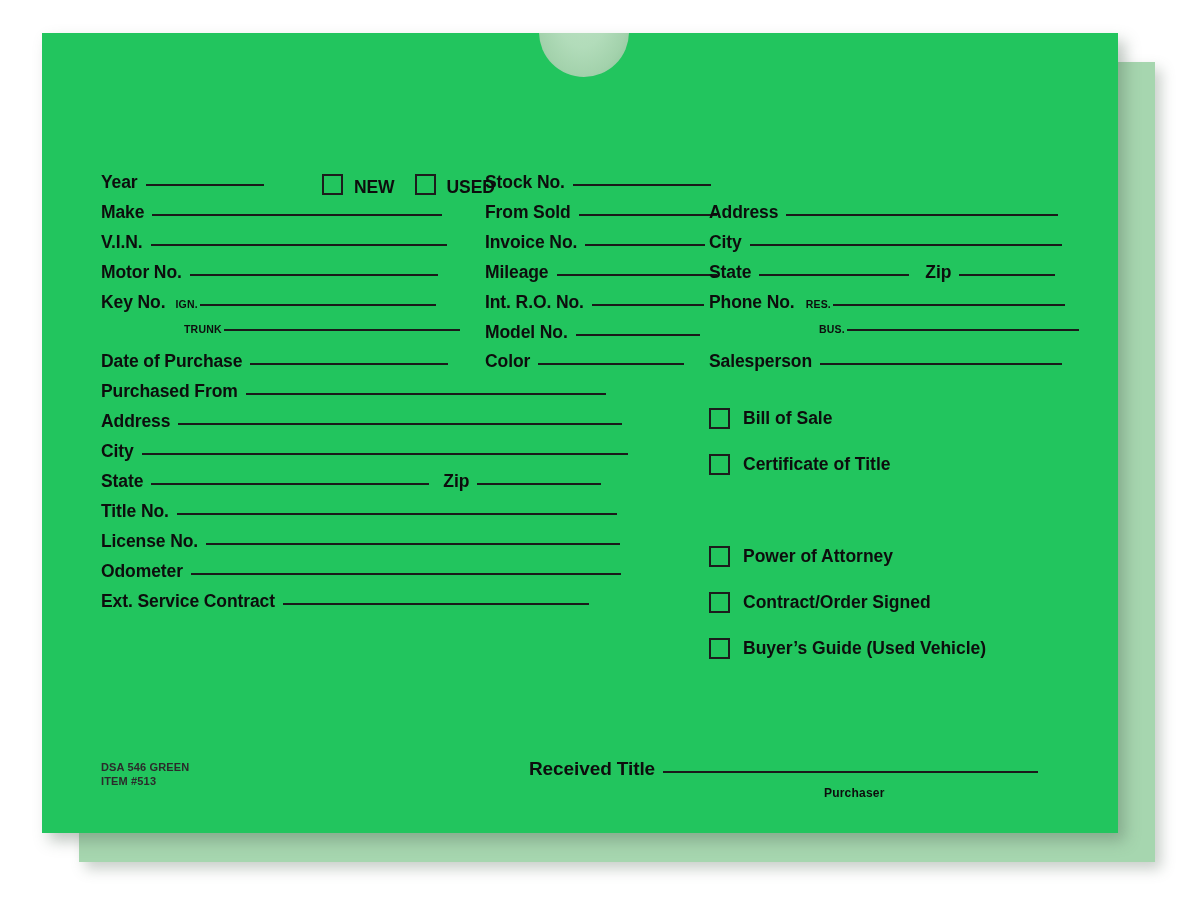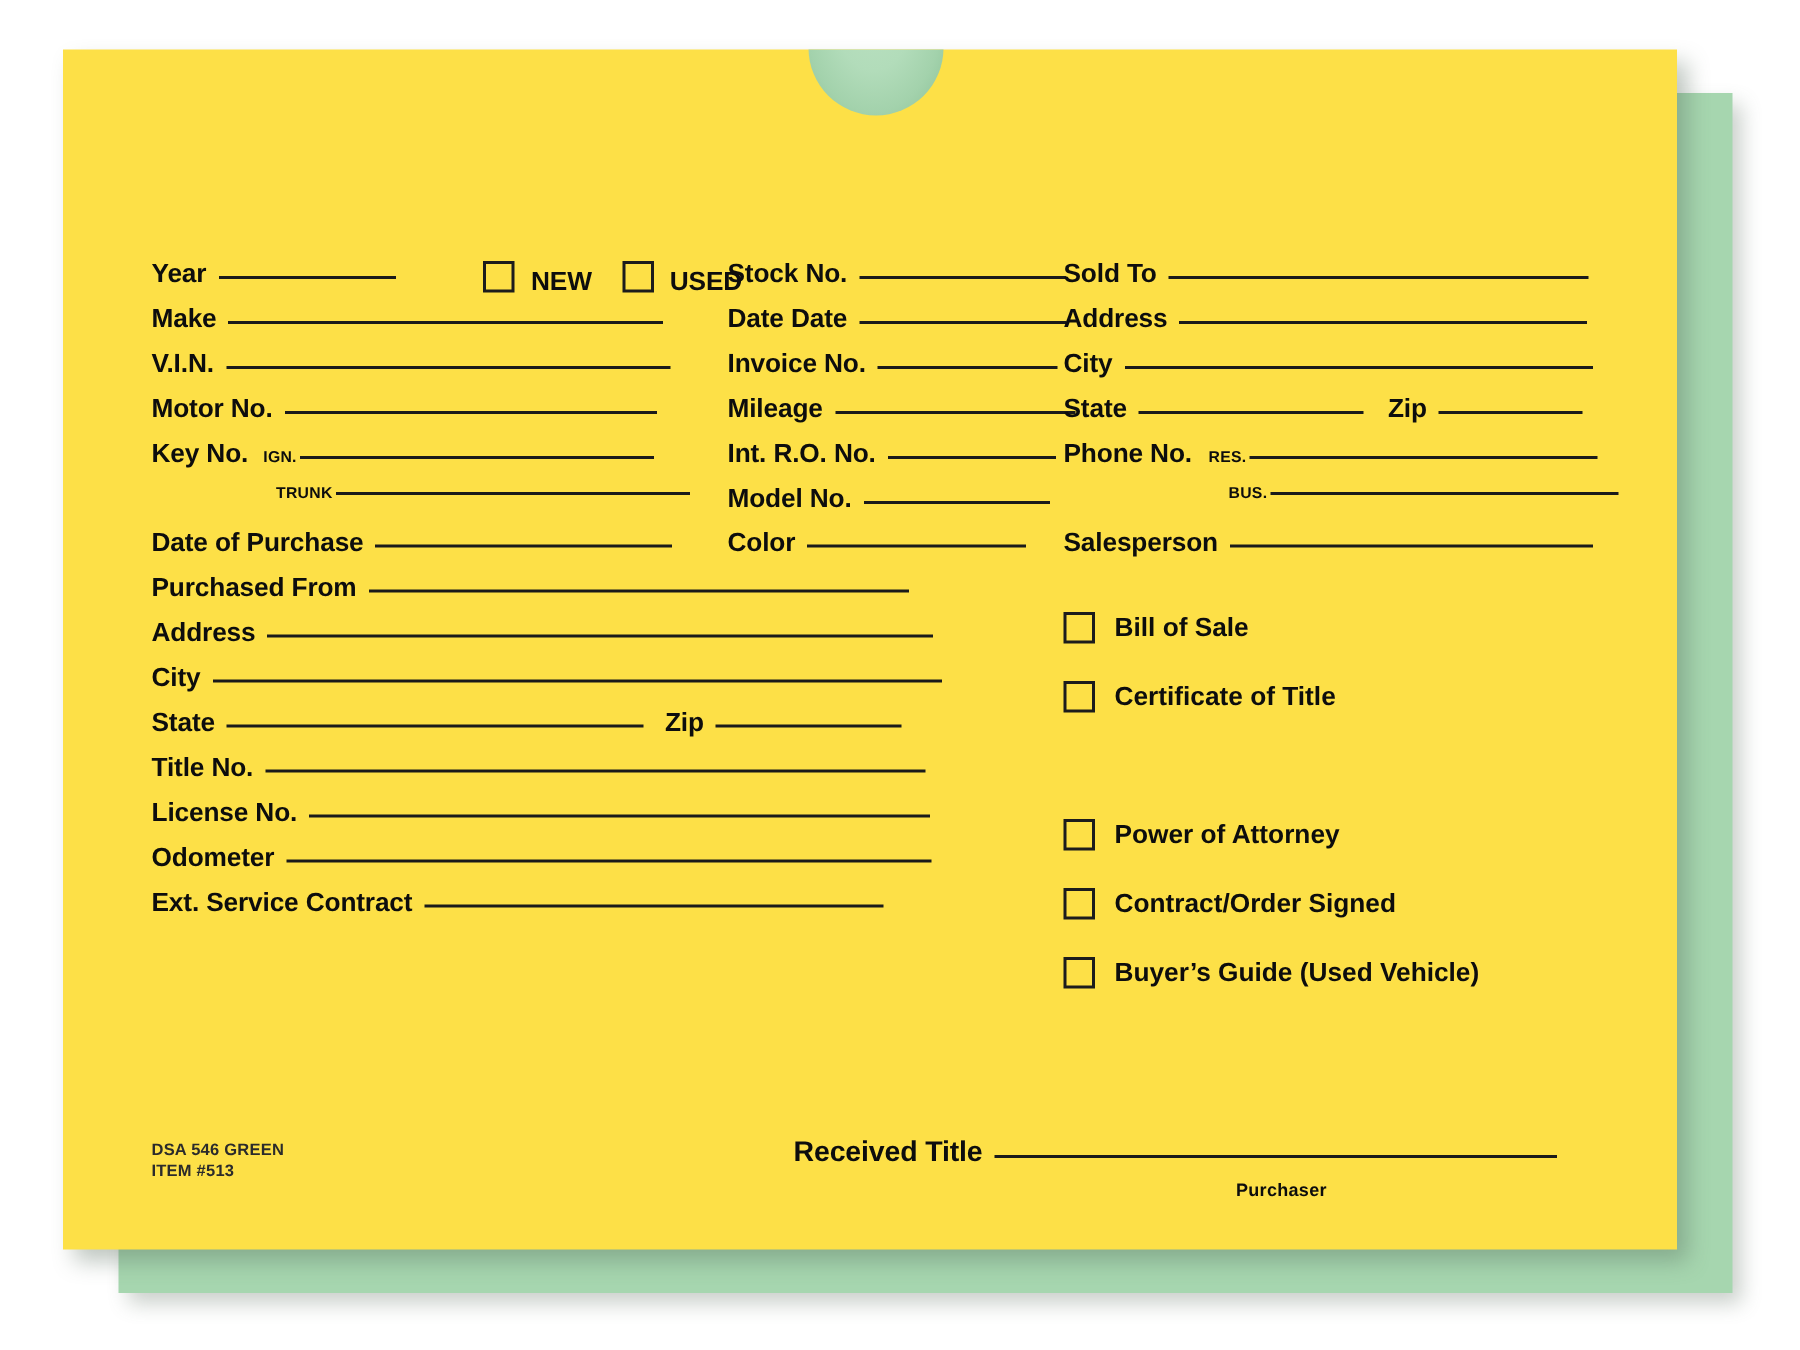--- a/index.html
+++ b/index.html
@@ -35,21 +35,21 @@
     box-shadow: 6px 7px 13px rgba(90,110,95,0.33);
   }
 
   
   .panel-front {
     position: absolute;
     left: 42px;
     top: 33px;
     width: 1076px;
     height: 800px;
-    background: #fde047;
+    background: #22c55e;
     box-shadow: 7px 8px 14px rgba(85,105,90,0.38);
     overflow: hidden;
   }
 
   
   .thumb-notch {
     position: absolute;
     left: 497px;
     top: -46px;
     width: 90px;
@@ -272,21 +272,21 @@
         <span class="rule" style="width:306px"></span>
       </div>
 
       <div class="row" style="left:443px; top:139px;">
         <span class="lbl">Stock No.</span>
         <span class="gap" style="width:8px"></span>
         <span class="rule" style="width:138px"></span>
       </div>
 
       <div class="row" style="left:443px; top:169px;">
-        <span class="lbl">Date Date</span>
+        <span class="lbl">From Sold</span>
         <span class="gap" style="width:8px"></span>
         <span class="rule" style="width:138px"></span>
       </div>
 
       <div class="row" style="left:443px; top:199px;">
         <span class="lbl">Invoice No.</span>
         <span class="gap" style="width:8px"></span>
         <span class="rule" style="width:120px"></span>
       </div>
 
@@ -307,25 +307,20 @@
         <span class="gap" style="width:8px"></span>
         <span class="rule" style="width:124px"></span>
       </div>
 
       <div class="row" style="left:443px; top:318px;">
         <span class="lbl">Color</span>
         <span class="gap" style="width:8px"></span>
         <span class="rule" style="width:146px"></span>
       </div>
 
-      <div class="row" style="left:667px; top:139px;">
-        <span class="lbl">Sold To</span>
-        <span class="gap" style="width:8px"></span>
-        <span class="rule" style="width:280px"></span>
-      </div>
 
       <div class="row" style="left:667px; top:169px;">
         <span class="lbl">Address</span>
         <span class="gap" style="width:8px"></span>
         <span class="rule" style="width:272px"></span>
       </div>
 
       <div class="row" style="left:667px; top:199px;">
         <span class="lbl">City</span>
         <span class="gap" style="width:8px"></span>

